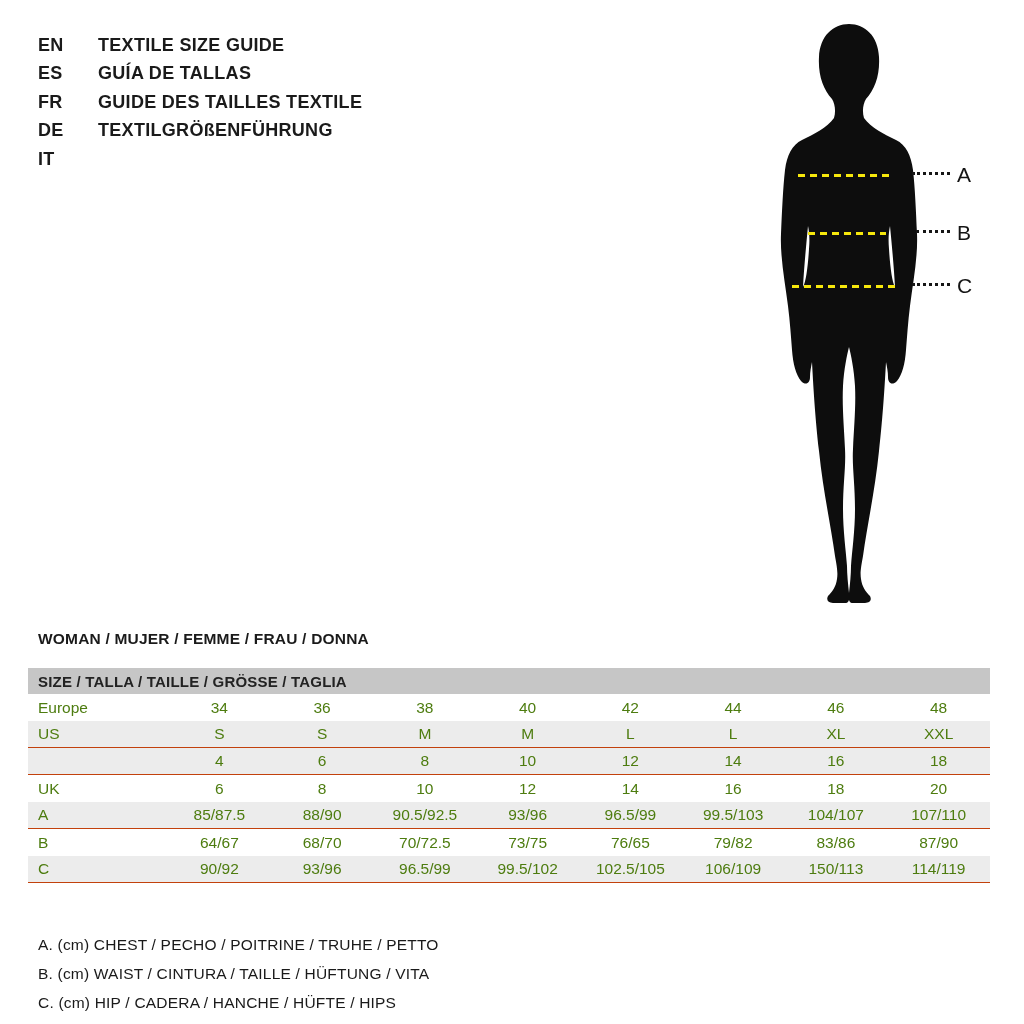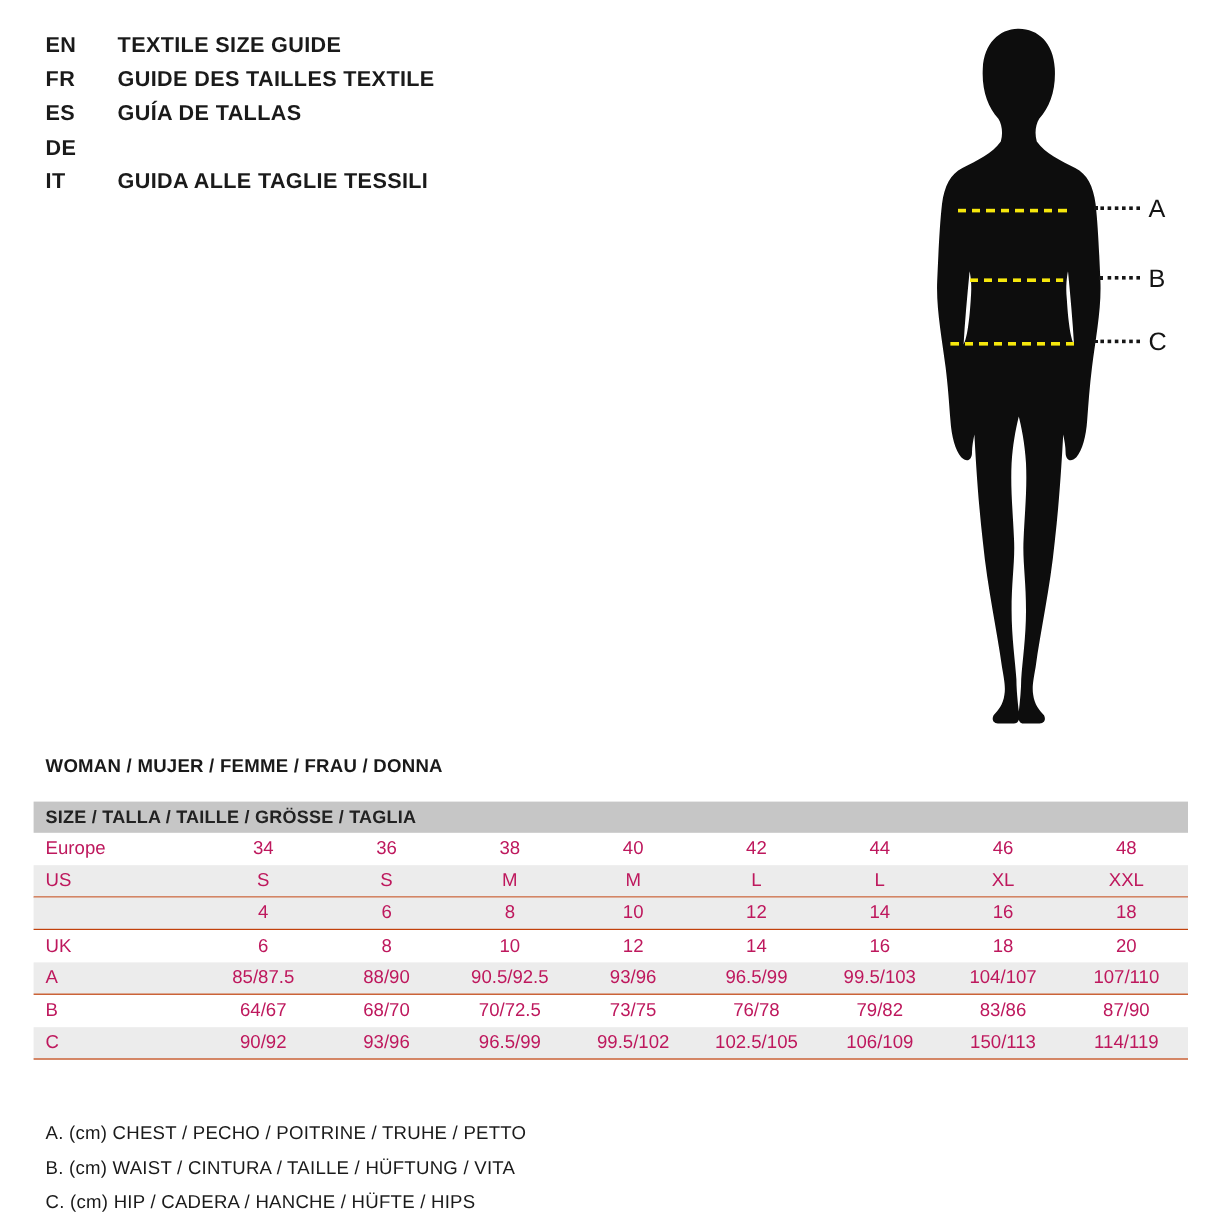--- a/index.html
+++ b/index.html
@@ -1,72 +1,72 @@
 <!DOCTYPE html>
 <html><head>
 <meta charset="utf-8">
 <style>
   html,body{margin:0;padding:0;background:#fff;}
   .canvas{position:relative;width:1024px;height:1024px;background:#ffffff;overflow:hidden;
           font-family:"Liberation Sans",sans-serif;color:#1a1a1a;}
 
   
   .lang-block{position:absolute;left:38px;top:27px;}
-  .lang-row{display:flex;height:28.6px;align-items:flex-start;font-weight:700;font-size:18px;letter-spacing:.3px;}
+  .lang-row{display:flex;height:28.6px;align-items:flex-end;font-weight:700;font-size:18px;letter-spacing:.3px;}
   .lang-code{width:60px;flex:0 0 60px;}
 
   
   .figure-wrap{position:absolute;left:749px;top:20px;width:200px;height:602px;}
   .figure-wrap svg{display:block;width:100%;height:100%;}
   .dash-line{position:absolute;height:3px;
              background:repeating-linear-gradient(90deg,#f6e70c 0 7px,rgba(0,0,0,0) 7px 12px);}
   .dot-line{position:absolute;height:0;border-top:3.4px dotted #161616;}
   .marker-label{position:absolute;font-size:21px;line-height:1;font-weight:400;color:#141414;}
 
   
   .section-title{position:absolute;left:38px;top:630px;font-weight:700;font-size:15.5px;letter-spacing:.2px;}
 
   
   .size-table{position:absolute;left:28px;top:668px;width:962px;}
   .thead{height:26px;background:#c6c6c6;display:flex;align-items:center;padding-left:10px;
          font-weight:700;font-size:15px;color:#222;letter-spacing:.2px;text-align:center;}
   .trow{display:grid;grid-template-columns:140px repeat(8,1fr);height:27px;align-items:center;
-        font-size:15.5px;color:#be185d;}
+        font-size:15.5px;color:#4d7c0f;}
   .trow.shaded{background:#ececec;border-bottom:1px solid #c2410c;box-sizing:border-box;}
   .tcell{text-align:center;white-space:nowrap;}
   .tcell.label{text-align:left;padding-left:10px;}
 
   
   .footnotes{position:absolute;left:38px;top:930px;}
   .footnote{height:29px;display:flex;align-items:center;font-weight:400;font-size:15.5px;letter-spacing:.2px;}
 </style>
 </head>
 <body>
 
 <div class="canvas">
 
   <div class="lang-block">
     <div class="lang-row">
       <span class="lang-code">EN</span>
       <span>TEXTILE SIZE GUIDE</span>
     </div>
     <div class="lang-row">
+      <span class="lang-code">ES</span>
+      <span>GUÍA DE TALLAS</span>
+    </div>
+    <div class="lang-row">
       <span class="lang-code">FR</span>
       <span>GUIDE DES TAILLES TEXTILE</span>
     </div>
     <div class="lang-row">
-      <span class="lang-code">ES</span>
-      <span>GUÍA DE TALLAS</span>
-    </div>
-    <div class="lang-row">
       <span class="lang-code">DE</span>
+      <span>TEXTILGRÖßENFÜHRUNG</span>
     </div>
     <div class="lang-row">
       <span class="lang-code">IT</span>
-      <span>GUIDA ALLE TAGLIE TESSILI</span>
     </div>
   </div>
 
   <div class="figure-wrap">
     <svg viewBox="0 0 200 600" xmlns="http://www.w3.org/2000/svg">
       <path fill="#0d0d0d" d="M100,3
         C116,3 129,15 130,36 C131,54 126,68 117,78 C114,83 113,90 115,97
         C122,107 135,113 147,119 C157,124 162,134 164,149
         C166,167 167,190 168,213 C169,236 164,261 161,285
         C159,301 158,316 157,329 C156,343 153,354 148,360
@@ -169,21 +169,21 @@
       <div class="tcell">104/107</div>
       <div class="tcell">107/110</div>
     </div>
 
     <div class="trow">
       <div class="tcell label">B</div>
       <div class="tcell">64/67</div>
       <div class="tcell">68/70</div>
       <div class="tcell">70/72.5</div>
       <div class="tcell">73/75</div>
-      <div class="tcell">76/78</div>
+      <div class="tcell">76/65</div>
       <div class="tcell">79/82</div>
       <div class="tcell">83/86</div>
       <div class="tcell">87/90</div>
     </div>
 
     <div class="trow shaded">
       <div class="tcell label">C</div>
       <div class="tcell">90/92</div>
       <div class="tcell">93/96</div>
       <div class="tcell">96.5/99</div>

